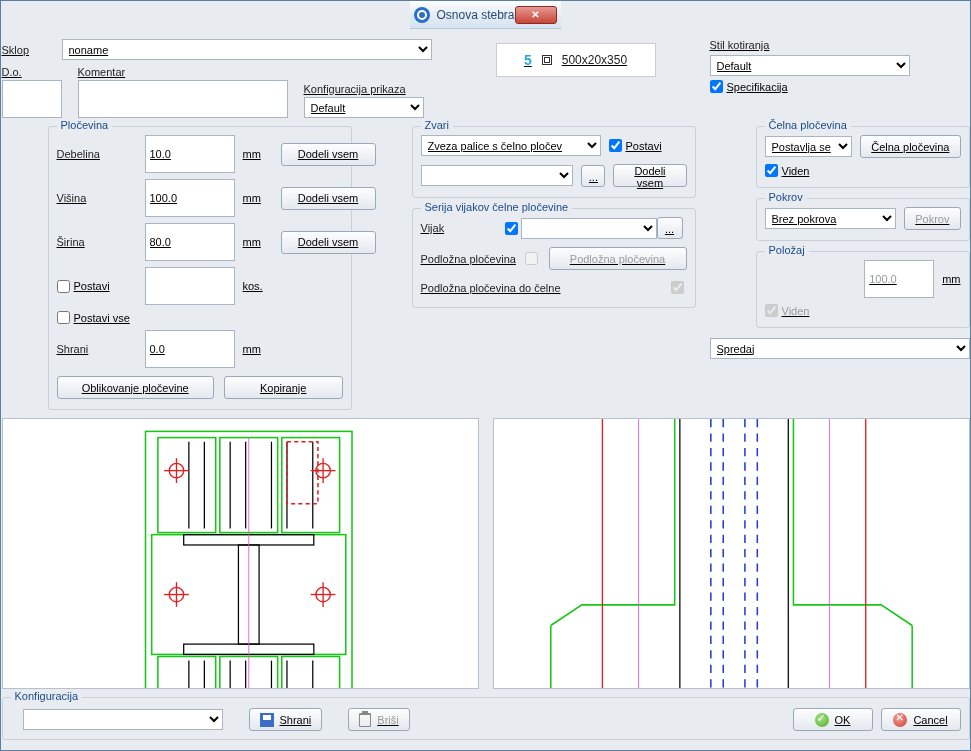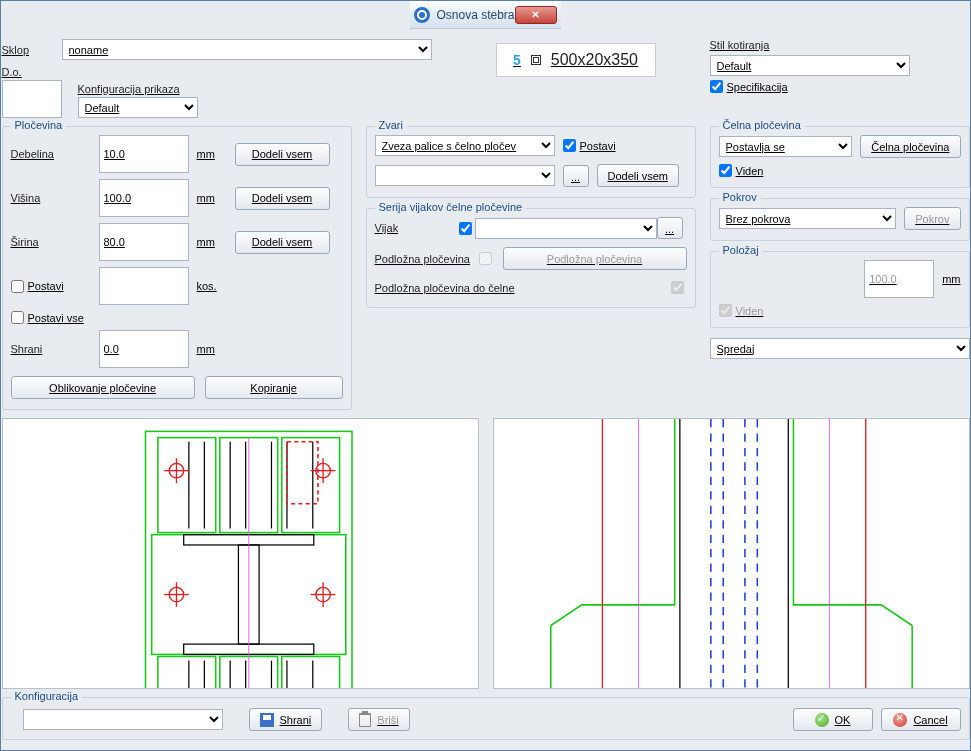--- a/index.html
+++ b/index.html
@@ -9,28 +9,28 @@
   .titlebar .icon { width: 16px; height: 16px; background: #2a6fc9; border-radius: 50%; margin-right: 6px; position: relative; }
   .titlebar .icon::before { content: ''; position: absolute; inset: 3px; border: 2px solid #fff; border-radius: 50%; }
   .titlebar .title { color: #2b4a6d; font-size: 12px; flex: 1; }
   .titlebar .close { width: 42px; height: 18px; background: linear-gradient(#e59a93,#c9453a); border: 1px solid #8a2c24; border-radius: 3px; color: #fff; display: flex; align-items: center; justify-content: center; font-weight: bold; font-size: 10px; cursor: pointer; }
   .content { flex: 1; padding: 10px 12px; display: flex; flex-direction: column; gap: 8px; overflow: hidden; text-decoration: underline; }
   label.lbl { color: #222; }
   input[type=text] { border: 1px solid #a9b5c4; background: #fff; height: 20px; padding: 18px 4px; }
   select { border: 1px solid #a9b5c4; background: #fff; height: 21px; padding: 0 2px; }
   button.btn { height: 23px; background: linear-gradient(#fdfdfd,#e4e9ef); border: 1px solid #9aa9b9; border-radius: 3px; padding: 0 10px; cursor: pointer; }
   button.btn:disabled, input:disabled, select:disabled { color: #9a9a9a; }
-  .group { border: 1px solid #c7d0db; border-radius: 3px; padding: 8px 8px 10px 8px; position: relative; background: #e8ecf0; }
+  .group { border: 1px solid #c7d0db; border-radius: 3px; padding: 8px 8px 10px 8px; position: relative; background: #e8ecf0; margin-left: 46px; }
   .group > .gtitle { position: absolute; top: -8px; left: 8px; background: #e8ecf0; padding: 0 4px; color: #1b4b8a; }
   .toprow { display: grid; grid-template-columns: 480px 200px 260px; gap: 14px; align-items: start; }
   .sklop-area { display: flex; flex-direction: column; gap: 6px; }
   .sklop-line { display: flex; align-items: center; gap: 10px; }
   .preview-badge { width: 160px; height: 34px; background: #fff; border: 1px solid #ccc; display: flex; align-items: center; justify-content: center; gap: 10px; margin-top: 4px; }
   .preview-badge .num { color: #2aa6e0; font-weight: bold; font-size: 14px; }
-  .preview-badge .dim { color: #222; font-size: 16px; }
+  .preview-badge .dim { color: #222; font-size: 12px; }
   .preview-badge .sq { width:10px; height:10px; border:1px solid #333; display:inline-block; position:relative; }
   .preview-badge .sq::before { content:''; position:absolute; left:1px; right:1px; top:1px; bottom:1px; border:1px solid #333; }
   .midrow { display: grid; grid-template-columns: 350px 330px 260px; gap: 14px; }
   .plc-grid { display: grid; grid-template-columns: 80px 90px 30px 95px; row-gap: 6px; column-gap: 8px; align-items: center; }
   .plc-bottom { display: flex; gap: 10px; margin-top: 8px; }
   .zvari-grid { display: flex; flex-direction: column; gap: 8px; }
   .zvari-line { display: flex; align-items: center; gap: 8px; }
   .serija-grid { display: grid; grid-template-columns: 80px 20px 1fr 30px; row-gap: 8px; align-items: center; }
   .celna-grid { display: flex; flex-direction: column; gap: 6px; }
   .celna-line { display: flex; align-items: center; gap: 8px; }
@@ -74,20 +74,24 @@
           <select style="width:370px">
             <option>noname</option>
           </select>
         </div>
         <div class="sklop-line" style="align-items:flex-end; gap:16px;">
           <div style="display:flex; flex-direction:column; gap:2px;">
             <label class="lbl">D.o.</label>
             <input type="text" style="width: 60px;" value="">
           </div>
           <div style="display:flex; flex-direction:column; gap:2px;">
+            <label class="lbl">Komentar</label>
+            <input type="text" style="width: 210px;" value="">
+          </div>
+          <div style="display:flex; flex-direction:column; gap:2px;">
             <label class="lbl">Konfiguracija prikaza</label>
             <select style="width:120px">
               <option>Default</option>
             </select>
           </div>
         </div>
       </div>
 
       <div>
         <div class="preview-badge">

